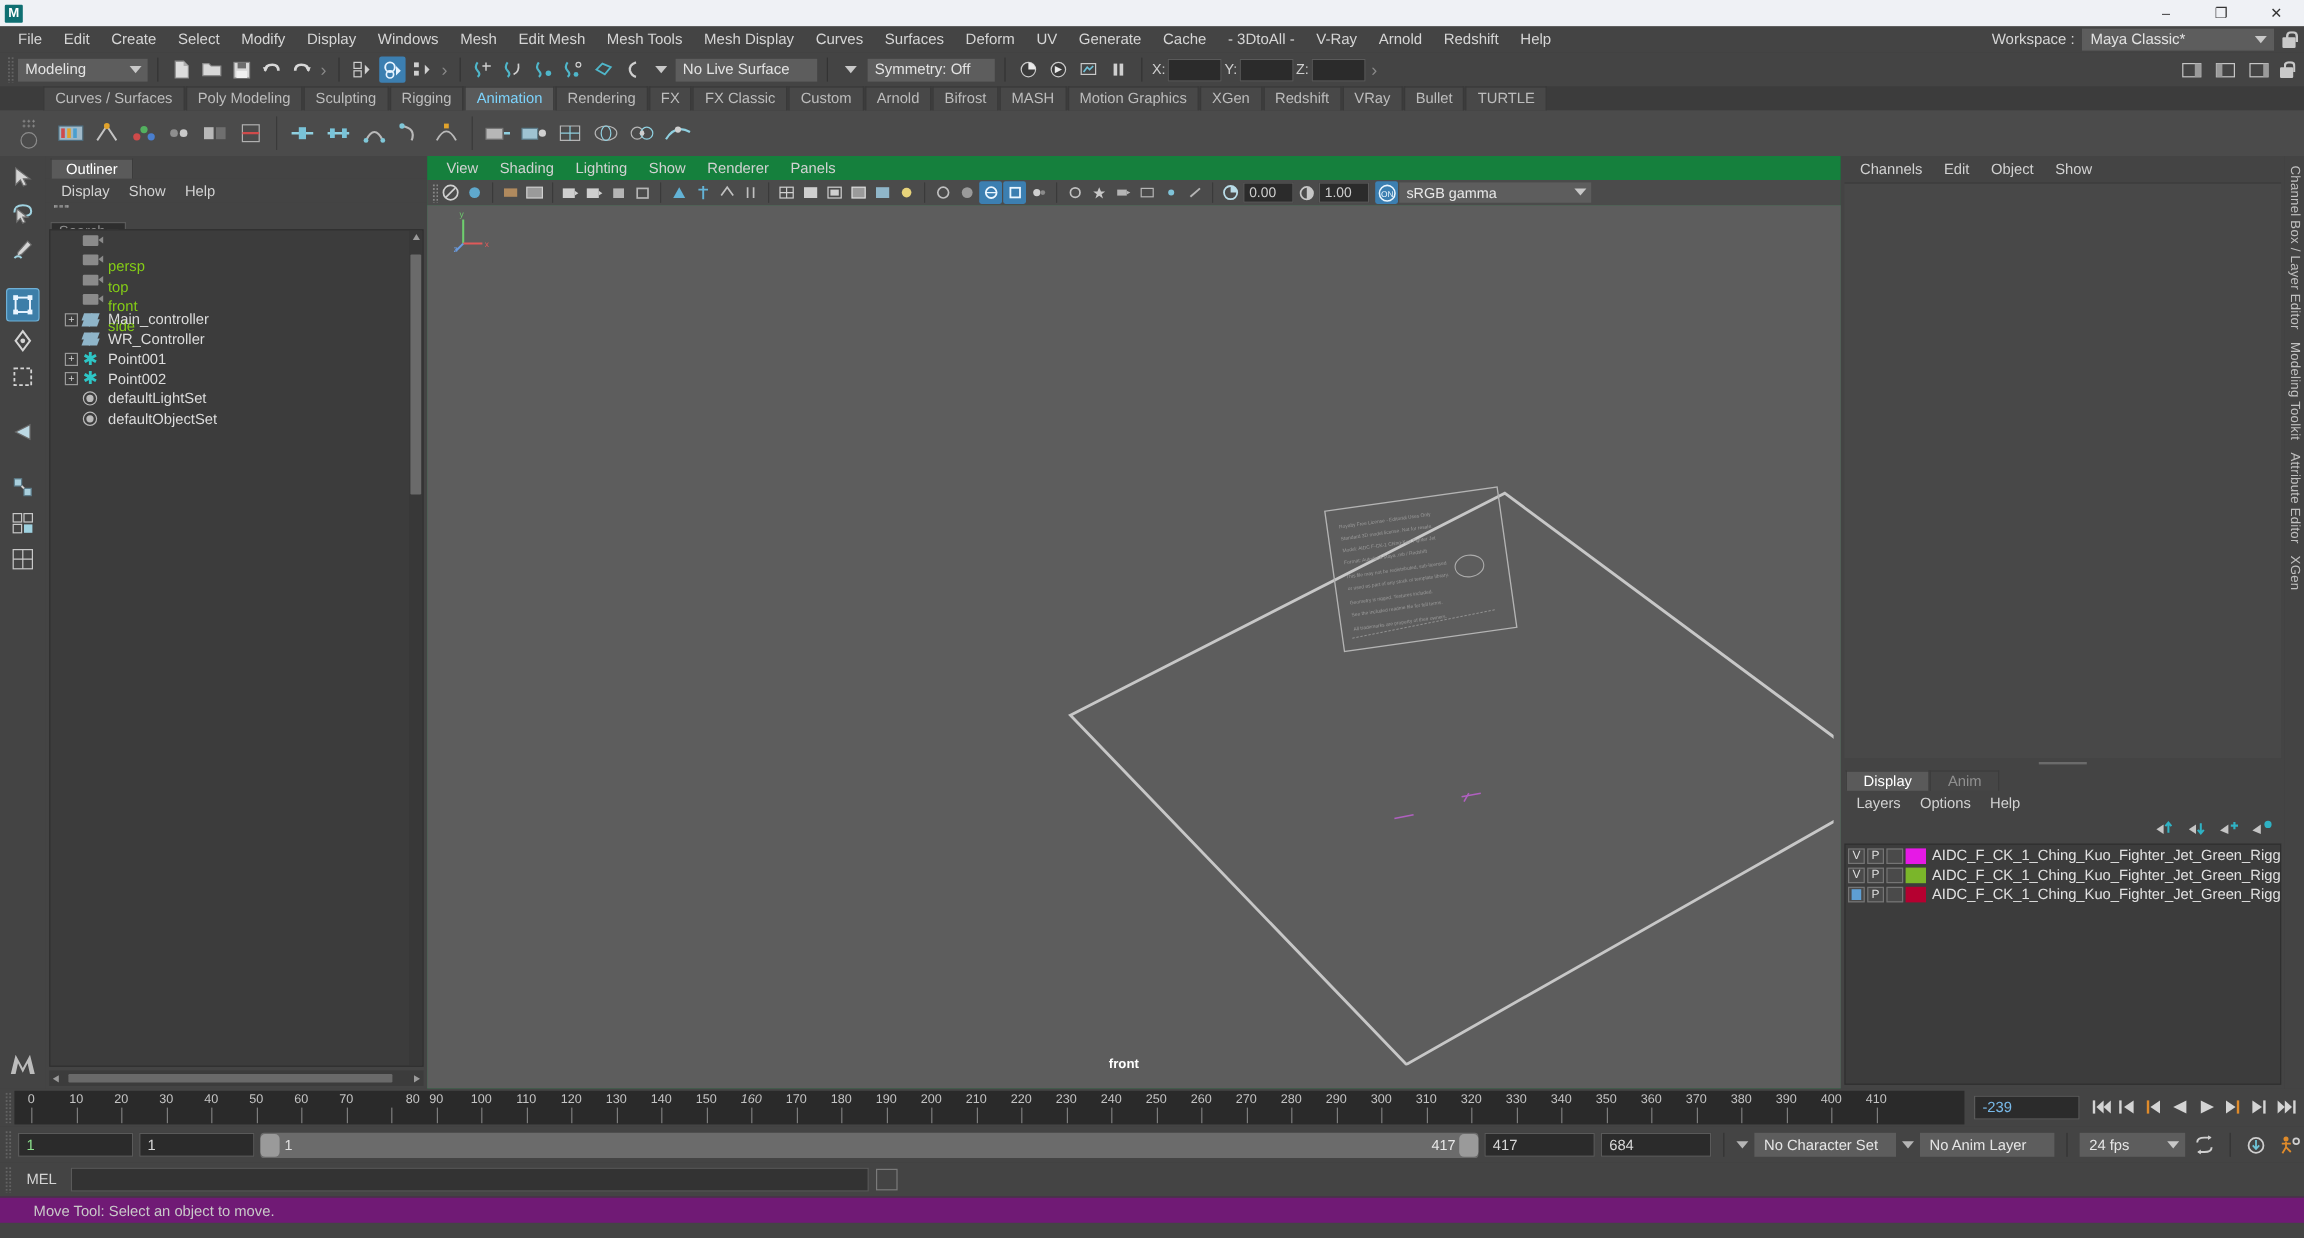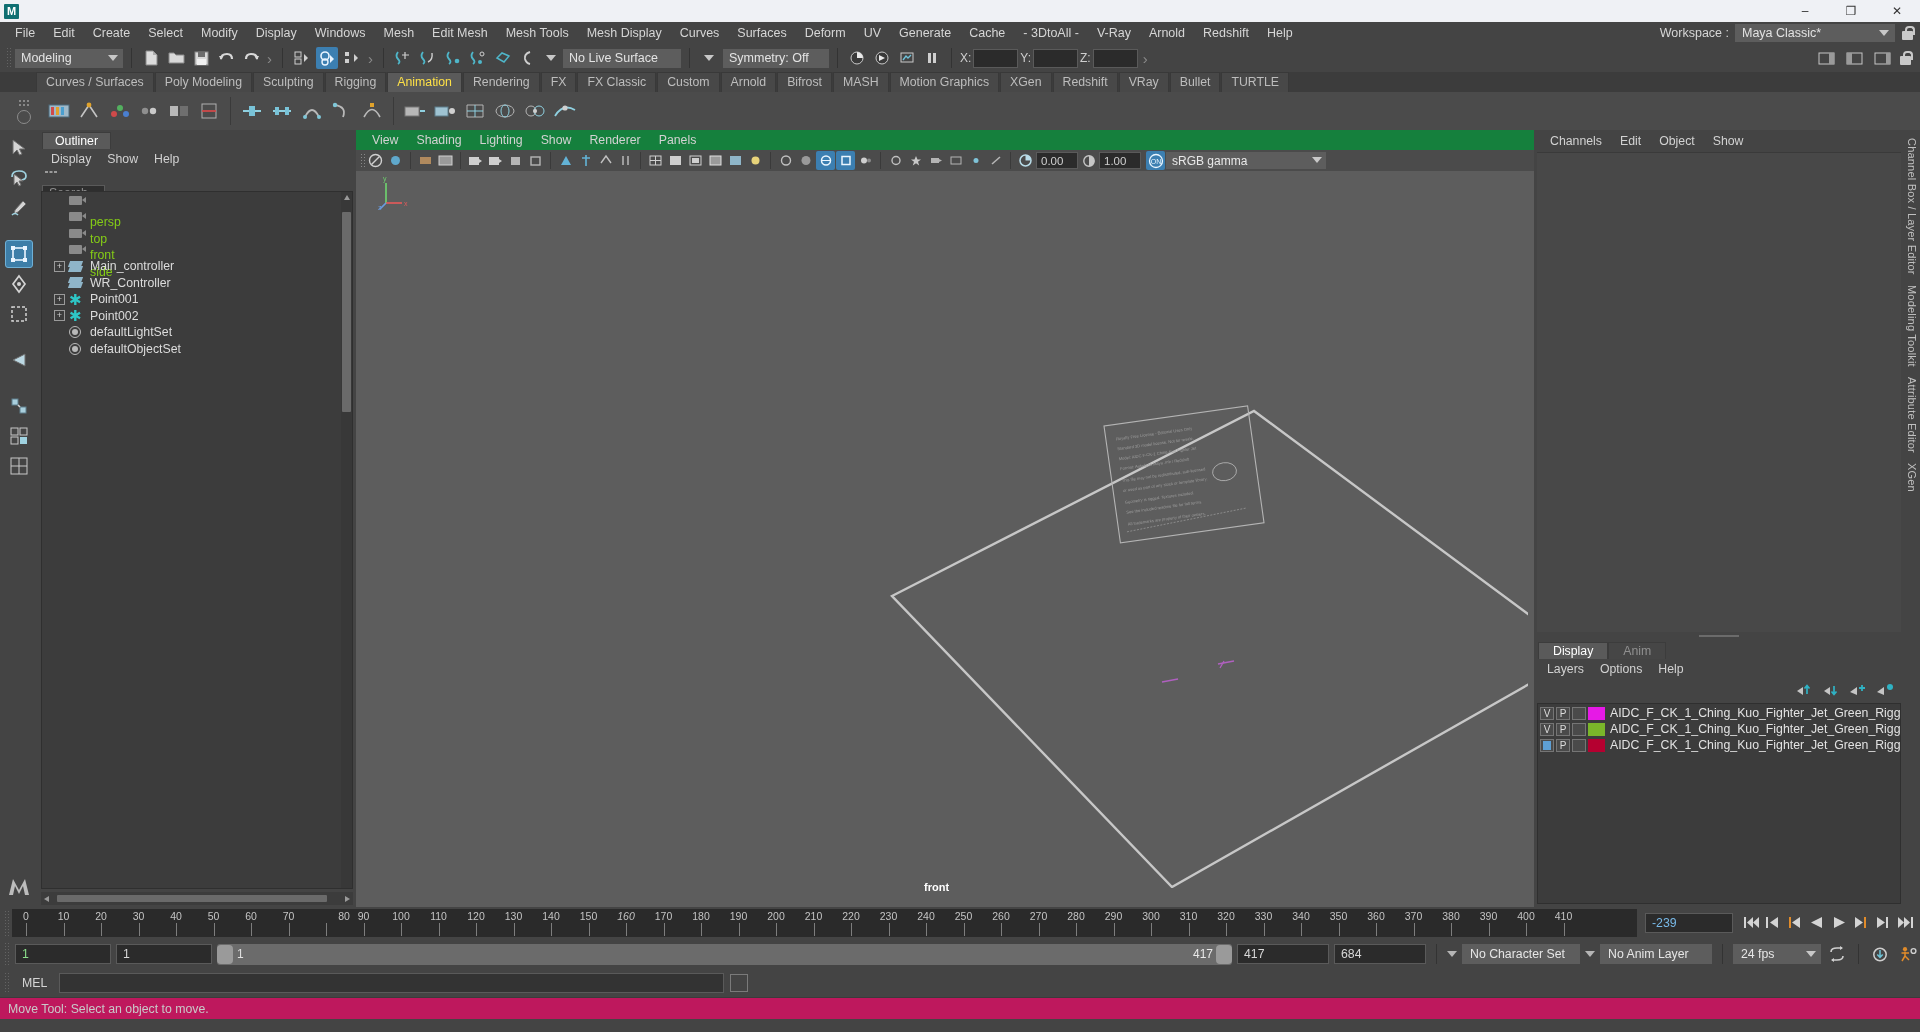--- a/index.html
+++ b/index.html
@@ -53,21 +53,21 @@
   .tbtn { width:22px;height:22px;display:flex;align-items:center;justify-content:center;border-radius:2px; }
   .tbtn.on { background:#3c7fb1; }
   .fieldbox { height:19px;background:#5d5d5d;display:flex;align-items:center;padding:0 6px;font-size:12.5px;color:#e3e3e3; }
   .darkfield { height:19px;background:#2b2b2b;border:1px solid #5a5a5a; }
   #statusline .xyz { display:flex; align-items:center; gap:2px; font-size:12px; color:#cfcfcf; }
 
   
   #shelftabs { height:20px; background:#3c3c3c; display:flex; align-items:flex-end; padding-left:36px; }
   #shelftabs .st { padding:2px 9px 2px 9px; font-size:12.3px; color:#bdbdbd; background:#484848;
       border:1px solid #393939; border-bottom:none; margin-right:1px; line-height:15px; }
-  #shelftabs .st.active { background:#5a5a5a; color:#fde047; }
+  #shelftabs .st.active { background:#5a5a5a; color:#7dd3fc; }
   #shelfbar { height:38px; background:#4b4b4b; display:flex; align-items:center; padding-left:6px; gap:4px; }
   .shelficon { width:26px;height:26px; border-radius:2px; display:flex;align-items:center;justify-content:center; }
   #shelfLeftCol { width:36px; }
   .vsep { width:1px;height:28px;background:#3a3a3a;margin:0 4px; }
 
   
   #main { display:flex; height:777px; background:#444444; }
 
   
   #toolcol { width:38px; background:#444444; padding-top:4px; display:flex; flex-direction:column; align-items:center; gap:2px; }
@@ -183,21 +183,21 @@
 
   
   #melrow { height:28px; background:#444; display:flex; align-items:center; padding-left:4px; gap:6px; }
   #melrow .mdots { width:6px;height:22px;background-image:radial-gradient(#777 1px,transparent 1px);background-size:3px 3px;opacity:.6;}
   #mellabel { font-size:12.3px; color:#d5d5d5; padding:0 6px; }
   #melinput { width:665px;height:20px;background:#333333;border:1px solid #5a5a5a; }
   #melresult { flex:1; font-size:12.3px; color:#dcdcdc; padding-left:6px; white-space:nowrap; overflow:hidden; }
   #melicon { width:18px;height:18px;border:1px solid #7a7a7a;margin-right:6px; }
 
   
-  #helpline { height:22px; background:#be185d; display:flex; align-items:center; padding-left:8px;
+  #helpline { height:22px; background:#701a75; display:flex; align-items:center; padding-left:28px;
       font-size:12.3px; color:#c9c9c9; border-top:1px solid #3b3b3b; }
 </style>
 </head>
 <body>
 
 <div id="titlebar">
   <div class="mayalogo">M</div>
   <div id="winbtns">
     <div>–</div>
     <div>❐</div>

